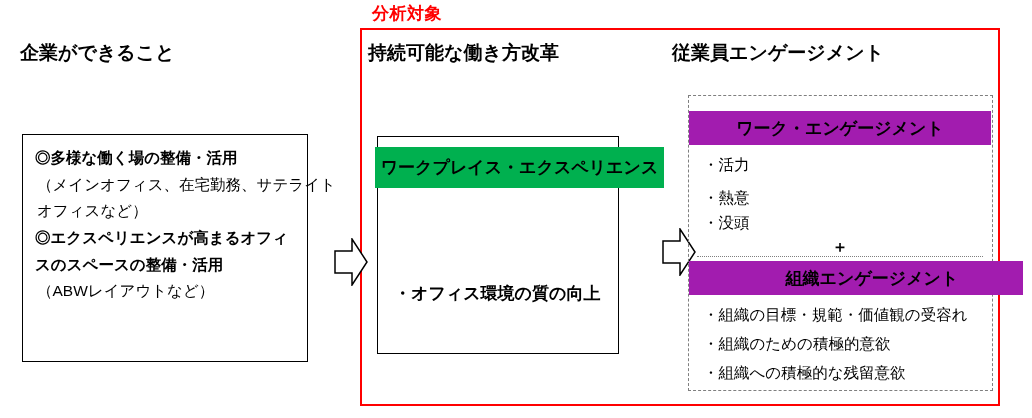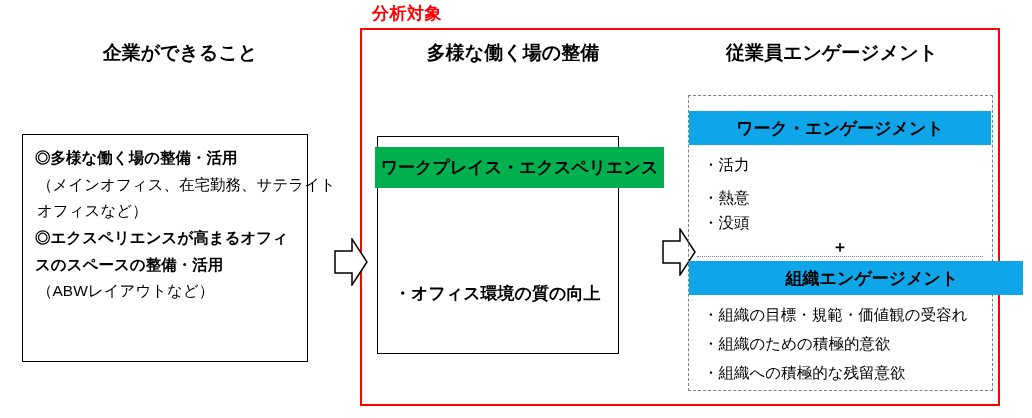--- a/index.html
+++ b/index.html
@@ -39,21 +39,21 @@
     color: #ff0000;
     letter-spacing: 0.5px;
   }
 
   
   .col-heading {
     position: absolute;
     font-size: 19px;
     font-weight: bold;
     color: #000000;
-    text-align: center;
+    text-align: left;
     white-space: nowrap;
   }
   #heading-company { left: 20px;  top: 40px; width: 320px; }
   #heading-reform  { left: 368px; top: 40px; width: 290px; }
   #heading-engage  { left: 672px; top: 40px; width: 320px; }
 
   
   #company-box {
     position: absolute;
     left: 22px;
@@ -117,21 +117,21 @@
     width: 305px;
     height: 296px;
     border: 1.5px dashed #7f7f7f;
     box-sizing: border-box;
   }
   .eng-title {
     position: absolute;
     left: 0px;
     width: 302px;
     height: 34px;
-    background: #0ea5e9;
+    background: #a21caf;
     display: flex;
     align-items: center;
     justify-content: center;
     font-size: 17px;
     font-weight: bold;
     white-space: nowrap;
   }
   #work-eng-title { top: 15px; }
   #org-eng-title  { top: 165px; padding-left: 32px; }
   .eng-item {
@@ -172,21 +172,21 @@
 </style>
 </head>
 <body>
 
 <div id="canvas">
 
   <div id="analysis-frame"></div>
   <div id="analysis-label">分析対象</div>
 
   <div class="col-heading" id="heading-company">企業ができること</div>
-  <div class="col-heading" id="heading-reform">多様な働く場の整備</div>
+  <div class="col-heading" id="heading-reform">持続可能な働き方改革</div>
   <div class="col-heading" id="heading-engage">従業員エンゲージメント</div>
 
   <div id="company-box">
     <div class="co-line bold">◎多様な働く場の整備・活用</div>
     <div class="co-line indent">（メインオフィス、在宅勤務、サテライト</div>
     <div class="co-line indent">オフィスなど）</div>
     <div class="co-line bold">◎エクスペリエンスが高まるオフィ</div>
     <div class="co-line bold">スのスペースの整備・活用</div>
     <div class="co-line indent">（ABWレイアウトなど）</div>
   </div>

